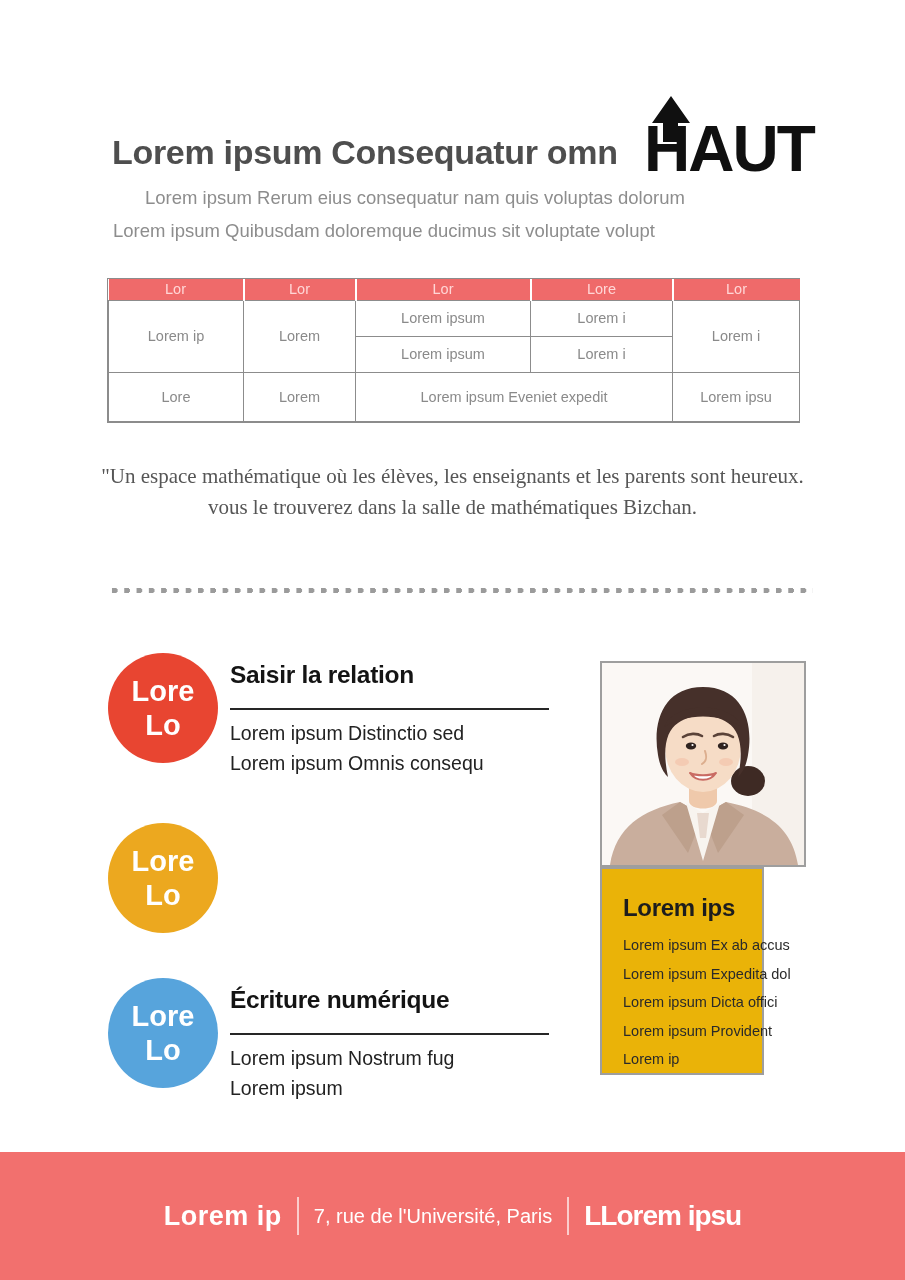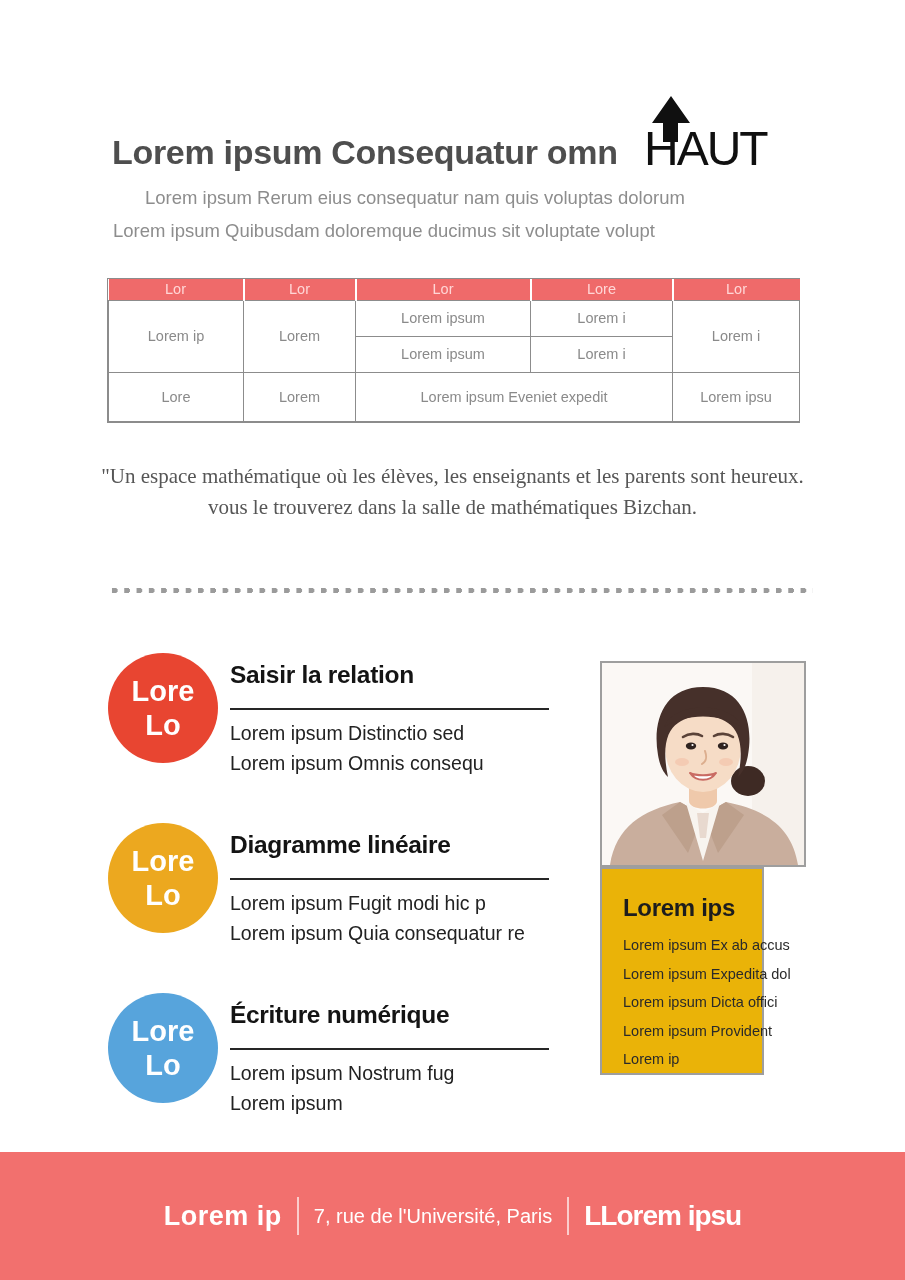--- a/index.html
+++ b/index.html
@@ -12,21 +12,21 @@
 
   
   .page-title {
     position:absolute; left:112px; top:133px;
     font-size:34px; font-weight:700; color:#4e4e4e; letter-spacing:-0.3px;
   }
   .logo { position:absolute; left:644px; top:94px; width:185px; height:86px; }
   .logo-arrow { position:absolute; left:3px; top:2px; }
   .logo-text {
     position:absolute; left:0; top:26px; line-height:58px;
-    font-size:48px; font-weight:400; color:#101010; letter-spacing:-2px;
+    font-size:64px; font-weight:700; color:#101010; letter-spacing:-2px;
   }
   .subtitle { position:absolute; left:113px; font-size:18.5px; color:#8d8d8d; }
   .subtitle.s1 { top:187px;margin-left:32px; }
   .subtitle.s2 { top:220px; }
 
   
   .table-wrap { position:absolute; left:107px; top:278px; width:693px; border:1px solid #8c8c8c; }
   table { width:100%; border-collapse:collapse; table-layout:fixed; }
   th {
     background:#ef6a6a; color:#ffd6d6; font-weight:400; font-size:14.5px;
@@ -173,25 +173,20 @@
         <div class="feature-line">Lorem ipsum Distinctio sed</div>
         <div class="feature-line">Lorem ipsum Omnis consequ</div>
       </div>
     </div>
 
     <div class="feature">
       <div class="badge badge-yellow">
         <span>Lore</span>
         <span>Lo</span>
       </div>
-      <div class="feature-body">
-        <div class="feature-title">Diagramme linéaire</div>
-        <div class="feature-line">Lorem ipsum Fugit modi hic p</div>
-        <div class="feature-line">Lorem ipsum Quia consequatur re</div>
-      </div>
     </div>
 
     <div class="feature">
       <div class="badge badge-blue">
         <span>Lore</span>
         <span>Lo</span>
       </div>
       <div class="feature-body">
         <div class="feature-title">Écriture numérique</div>
         <div class="feature-line">Lorem ipsum Nostrum fug</div>

